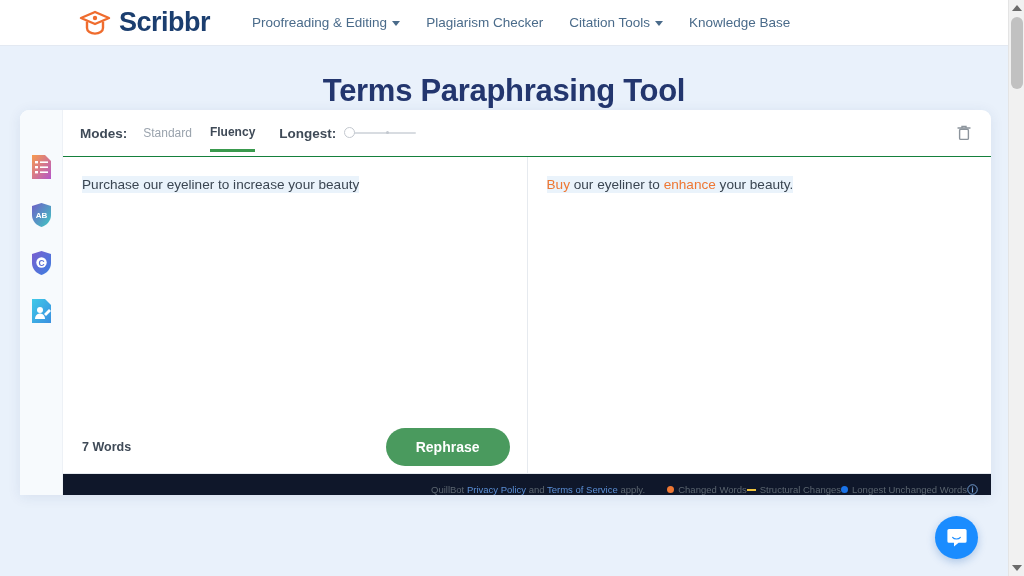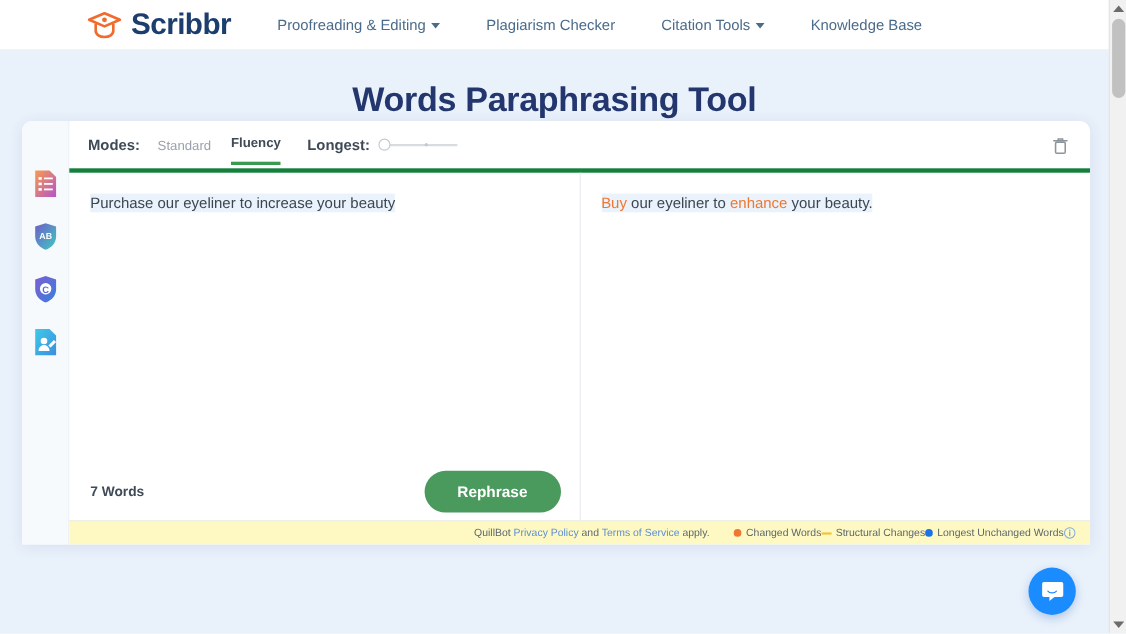--- a/index.html
+++ b/index.html
@@ -44,21 +44,21 @@
   .logo-cap { width: 34px; height: 28px; display: block; }
   .logo-text {
     font-size: 27px;
     font-weight: bold;
     color: #1b3e6f;
     letter-spacing: -0.5px;
   }
   .nav-items {
     display: flex;
     align-items: center;
-    gap: 42px;
+    gap: 26px;
   }
   .nav-item {
     font-size: 13.5px;
     color: #4a6b8a;
     display: flex;
     align-items: center;
     gap: 5px;
     cursor: pointer;
     white-space: nowrap;
   }
@@ -109,21 +109,21 @@
   .rail-icon { width: 23px; height: 26px; cursor: pointer; display: block; }
 
   .card-body { flex: 1; display: flex; flex-direction: column; }
 
   
   .toolbar {
     height: 47px;
     display: flex;
     align-items: center;
     padding: 0 14px 0 17px;
-    border-bottom: 4px solid #15803d;
+    border-bottom: 1px solid #15803d;
     position: relative;
   }
   .modes-label {
     font-size: 13.5px;
     font-weight: bold;
     color: #3f4a57;
     margin-right: 16px;
   }
   .mode {
     font-size: 12px;
@@ -210,24 +210,24 @@
     font-weight: bold;
     color: #3f4a57;
     margin-left: 12px;
   }
   .foot-icons { margin-left: auto; display: flex; align-items: center; gap: 20px; }
   .foot-icon { width: 18px; height: 20px; cursor: pointer; }
 
   
   .card-footer {
     height: 22px;
-    background: #fef9c3;
+    background: #0f172a;
     border-top: 1px solid #e6eaef;
     display: flex;
-    align-items: center;
+    align-items: flex-end;
     padding: 0 13px 0 0;
     font-size: 9.5px;
     color: #5c6670;
   }
   .footer-legal { margin-left: 368px; white-space: nowrap; }
   .footer-legal a { color: #5b8fd6; text-decoration: none; cursor: pointer; }
   .legend { margin-left: auto; display: flex; align-items: center; white-space: nowrap; }
   .legend-item { display: flex; align-items: center; gap: 4px; color: #5c6670; font-size: 9.5px; }
   .dot { width: 7px; height: 7px; border-radius: 50%; display: inline-block; }
   .dash { width: 9px; height: 2px; display: inline-block; }
@@ -295,21 +295,21 @@
       <div class="nav-item">
         <span>Citation Tools</span>
         <i class="chev"></i>
       </div>
       <div class="nav-item">
         <span>Knowledge Base</span>
       </div>
     </div>
   </div>
 
-  <h1 class="page-title">Words Paraphrasing Tool</h1>
+  <h1 class="page-title">Terms Paraphrasing Tool</h1>
 
   <div class="card">
 
     <div class="rail">
       <svg class="rail-icon" viewBox="0 0 23 26">
         <defs>
             <linearGradient id="g1" x1="0" y1="0" x2="1" y2="1">
           <stop offset="0" stop-color="#f79b4e"></stop>
               <stop offset="1" stop-color="#b455c9"></stop>
             </linearGradient>

